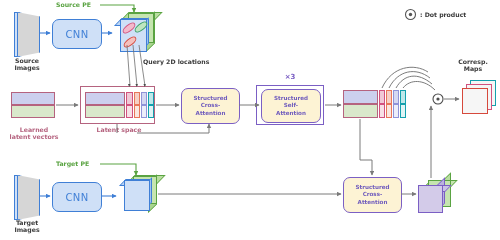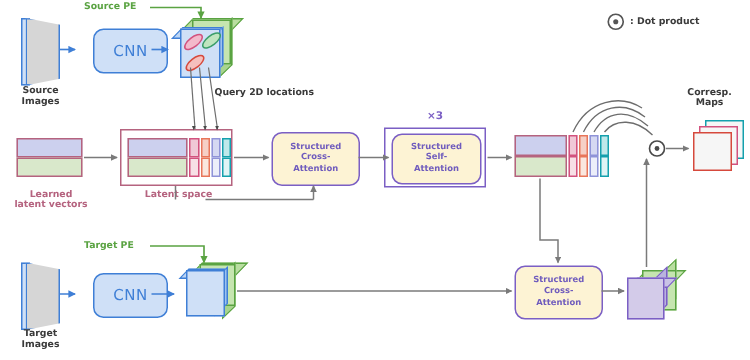--- a/index.html
+++ b/index.html
@@ -28,21 +28,20 @@
   
   .cnn{
     position:absolute;
     border:1.1px solid #3f7fd6;
     border-radius:7px;
     background:#cfe0f7;
     color:#3f7fd6;
     font-size:10px;
     display:flex;align-items:center;justify-content:center;
     letter-spacing:.4px;
-    margin-left:10px;
   }
 
   
   .attn{
     position:absolute;
     border:1.1px solid #7b5fc4;
     border-radius:7px;
     background:#fdf3d4;
     color:#6f5bbd;
     font-size:5.6px;

